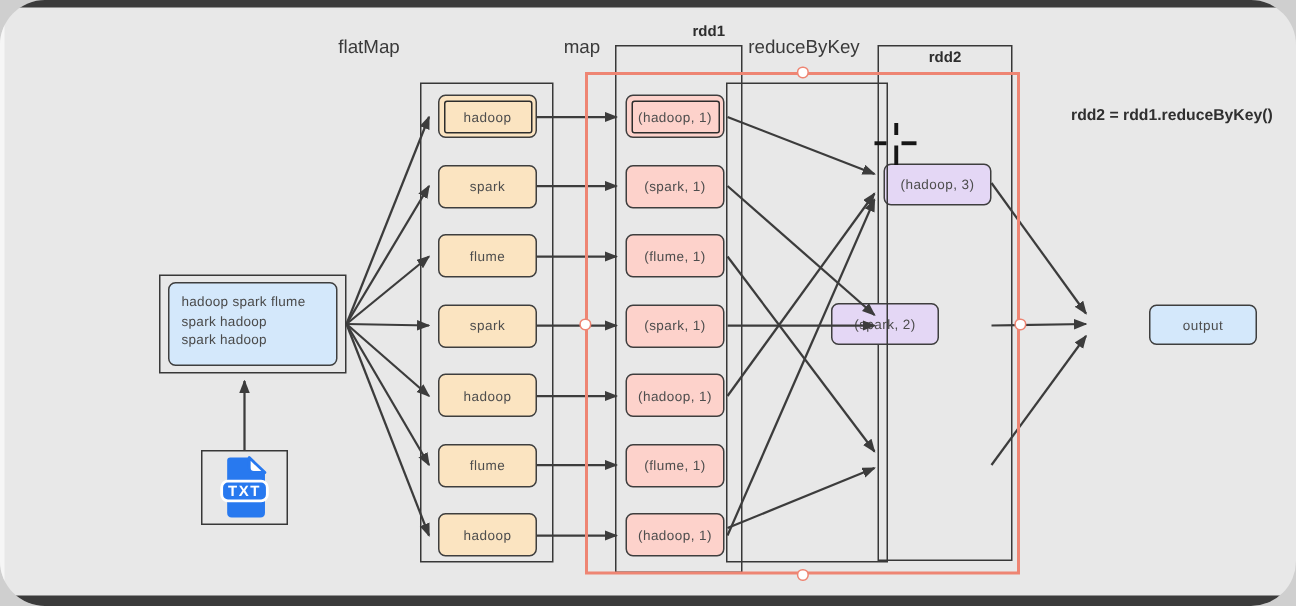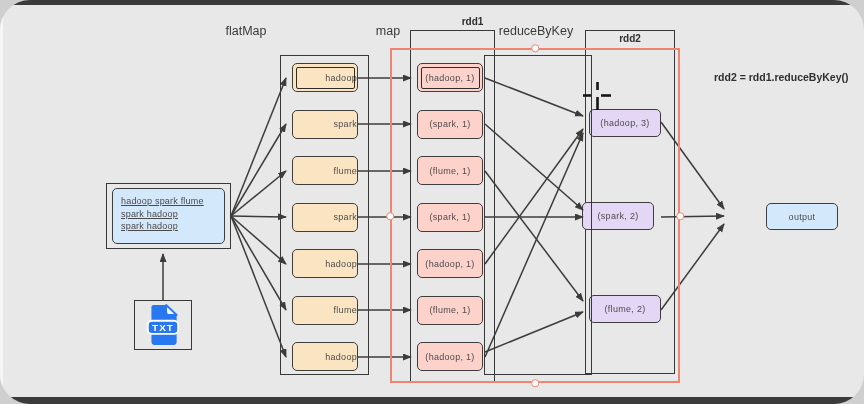--- a/index.html
+++ b/index.html
@@ -25,30 +25,30 @@
   #rdd1-container{left:410px;top:30px;width:85px;height:352px;}
   #reduce-container{left:484px;top:55px;width:108px;height:320px;z-index:6;pointer-events:none;}
   #rdd2-container{left:585px;top:30px;width:90px;height:344px;}
   .clabel{position:absolute;font-size:10px;font-weight:700;color:#2e2e2e;text-align:center;white-space:nowrap;z-index:3;}
   #rdd1-label{left:410px;top:16px;width:85px;margin-left:20px;}
   #rdd2-label{left:585px;top:33px;width:90px;}
 
   .node{position:absolute;box-sizing:border-box;border:1.4px solid #3e3e3e;border-radius:5px;
         display:flex;align-items:center;justify-content:center;
         font-size:9px;letter-spacing:.3px;color:#4d4d4d;z-index:4;white-space:nowrap;}
-  .node.orange{background:var(--orange,#fbe4c1);justify-content:flex-end;}
+  .node.orange{background:var(--orange,#fbe4c1);}
   .node.pink{background:var(--pink,#fdd2cb);}
   .node.purple{background:var(--purple,#e4d7f5);}
   .node.blue{background:var(--blue,#d4e8fb);}
   .ring{position:absolute;inset:2.5px;border:1.5px solid #2d2d2d;border-radius:2px;pointer-events:none;}
 
   #source-group{position:absolute;left:106px;top:183px;width:125px;height:66px;border:1.6px solid #383838;box-sizing:border-box;z-index:4;}
   #source-box{position:absolute;left:5px;top:4px;right:5px;bottom:4px;background:var(--blue,#d4e8fb);
               border:1.4px solid #3e3e3e;border-radius:5px;box-sizing:border-box;
-              padding:6px 16px 0 8px;font-size:9px;line-height:12.5px;color:#4a4a4a;letter-spacing:.2px;white-space:nowrap;text-decoration:underline;}
+              padding:6px 16px 0 8px;font-size:9px;line-height:12.5px;color:#4a4a4a;letter-spacing:.2px;white-space:nowrap;}
   #txt-group{position:absolute;left:134px;top:300px;width:58px;height:50px;border:1.6px solid #383838;box-sizing:border-box;
              display:flex;align-items:center;justify-content:center;z-index:4;text-align:right;}
 
   #output-node{left:730px;top:203px;width:72px;height:27px;margin-left:36px;}
 
   #edges{position:absolute;left:0;top:0;z-index:5;pointer-events:none;}
 
   #selection{position:absolute;left:390px;top:48px;width:290px;height:335px;border:2px solid var(--sel,#ee8573);box-sizing:border-box;z-index:7;pointer-events:none;}
   .handle{position:absolute;width:5.5px;height:5.5px;background:#fff;border:1.3px solid var(--sel,#ee8573);
           border-radius:50%;transform:translate(-50%,-50%);z-index:8;}
@@ -189,19 +189,16 @@
     </div>
     <div class="node pink" style="left: 417px; top: 295.5px; width: 66px; height: 29px;">
       <span>(flume, 1)</span>
     </div>
     <div class="node pink" style="left: 417px; top: 342px; width: 66px; height: 29px;">
       <span>(hadoop, 1)</span>
     </div>
     <div class="node purple" style="left: 589px; top: 109px; width: 72px; height: 28px;">
       <span>(hadoop, 3)</span>
     </div>
-    <div class="node purple" style="left: 582px; top: 202px; width: 72px; height: 28px;">
+    <div class="node purple" style="left: 554px; top: 202px; width: 72px; height: 28px;">
       <span>(spark, 2)</span>
     </div>
-    <div class="node purple" style="left: 589px; top: 295px; width: 72px; height: 28px;">
-      <span>(flume, 2)</span>
-    </div>
   </div>
 
 </body></html>

